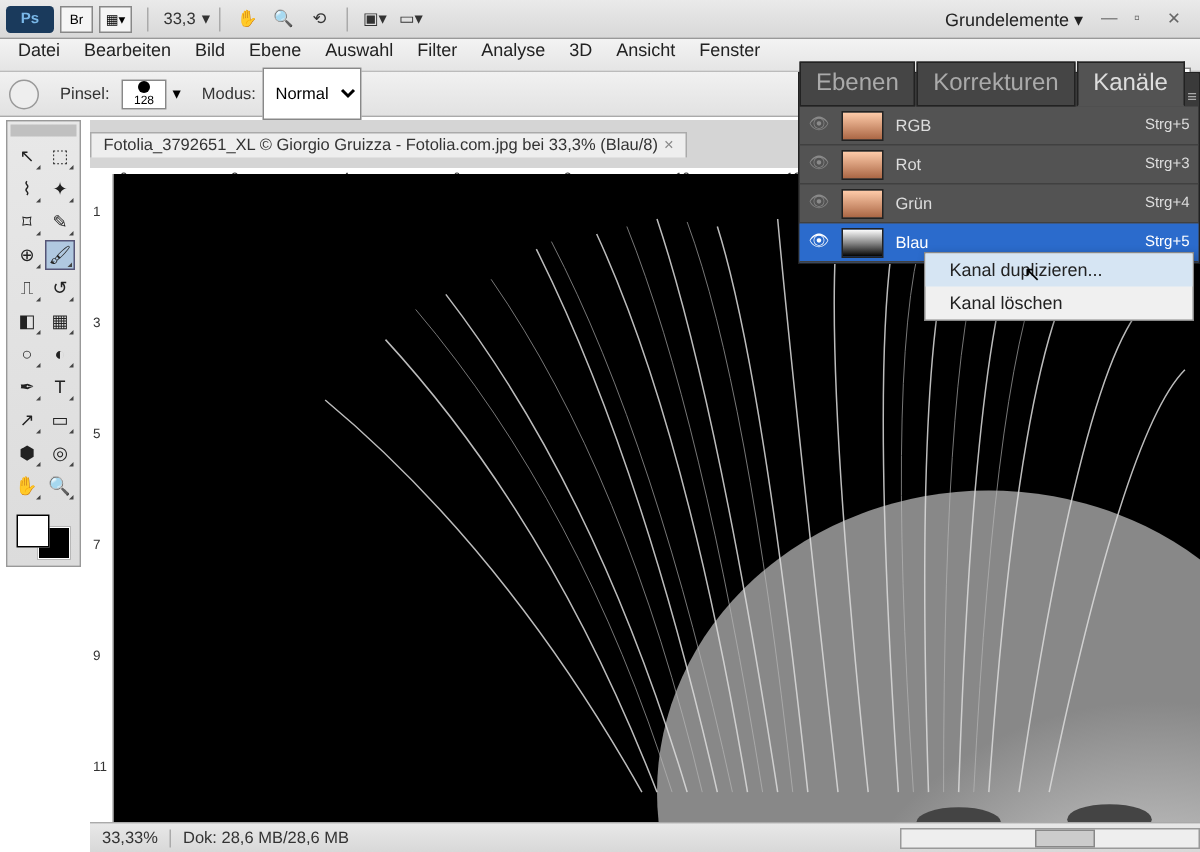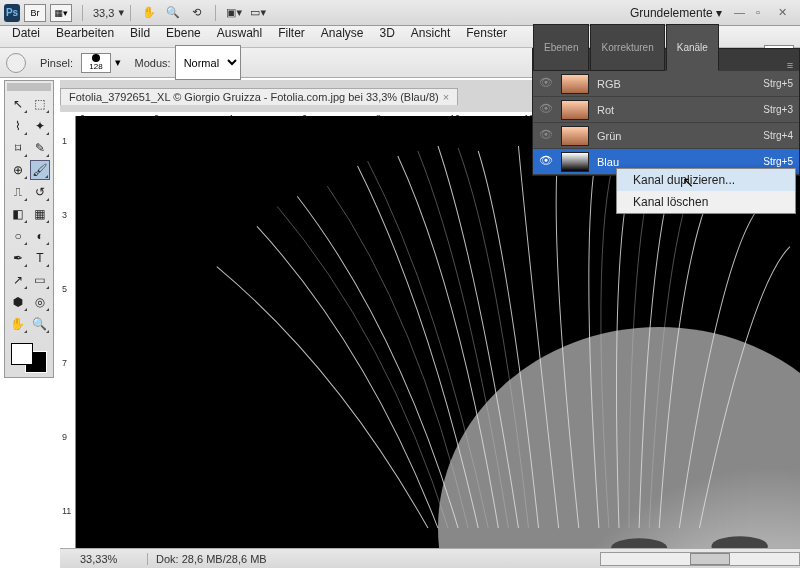--- a/index.html
+++ b/index.html
@@ -1,18 +1,18 @@
 <!DOCTYPE html>
 <html><head>
 <meta charset="utf-8">
 <style>
 *{margin:0;padding:0;box-sizing:border-box;font-family:"Segoe UI",Tahoma,sans-serif;font-size:11px;user-select:none}
 body{background:#fff;width:800px;height:568px;overflow:hidden;position:relative}
 .titlebar{height:26px;background:linear-gradient(#eaeaea,#d8d8d8);display:flex;align-items:center;padding:0 4px;border-bottom:1px solid #999}
-.titlebar .icon{width:16px;height:18px;background:#1a3a5c;border-radius:3px;display:flex;align-items:center;justify-content:center;color:#7ab8e8;font-weight:bold;font-size:10px;margin-right:4px}
+.titlebar .icon{width:32px;height:18px;background:#1a3a5c;border-radius:3px;display:flex;align-items:center;justify-content:center;color:#7ab8e8;font-weight:bold;font-size:10px;margin-right:4px}
 .titlebar .box{width:22px;height:18px;border:1px solid #888;background:#f5f5f5;margin-right:4px;display:flex;align-items:center;justify-content:center;font-size:9px}
 .titlebar .sep{width:1px;height:16px;background:#aaa;margin:0 6px}
 .titlebar .zoom{color:#333;margin-left:4px}
 .titlebar .tool-ic{width:18px;height:18px;margin:0 3px;display:flex;align-items:center;justify-content:center;color:#333}
 .titlebar .spacer{flex:1}
 .titlebar .ws{color:#222;font-size:12px;margin-right:8px}
 .titlebar .wbtn{width:14px;height:14px;margin:0 4px;color:#666}
 .menubar{height:22px;background:linear-gradient(#f3f3f3,#e5e5e5);display:flex;align-items:flex-start;padding:0 4px;border-bottom:1px solid #bbb}
 .menubar span{padding:0 8px;color:#222;font-size:12px}
 .menubar .flex{flex:1}
@@ -36,27 +36,27 @@
 .doctab{height:32px;background:#d5d5d5;display:flex;align-items:center}
 .doctab .tab{background:#eee;border:1px solid #aaa;border-bottom:none;padding:2px 8px;font-size:10px;color:#333;display:flex;align-items:center;gap:4px}
 .doctab .tab .x{color:#888}
 .ruler-h{height:16px;background:#fff;border-bottom:1px solid #888;position:relative;margin-left:16px}
 .ruler-h span{position:absolute;font-size:9px;color:#333;top:1px}
 .ruler-v{width:16px;background:#fff;border-right:1px solid #888;position:absolute;left:0;top:36px;bottom:20px}
 .ruler-v span{position:absolute;font-size:9px;color:#333;left:2px;transform:rotate(0)}
 .canvas{position:absolute;left:16px;top:36px;right:0;bottom:20px;background:#000;overflow:hidden}
 .canvas svg{width:100%;height:100%}
 .status{position:absolute;left:0;right:0;bottom:0;height:20px;background:linear-gradient(#e8e8e8,#d8d8d8);display:flex;align-items:center;border-top:1px solid #aaa;font-size:10px;color:#333}
-.status .zb{width:88px;border-right:1px solid #aaa;padding:0 20px}
+.status .zb{width:54px;border-right:1px solid #aaa;padding:0 8px}
 .status .info{padding:0 8px;flex:1}
 .status .sb{width:200px;height:14px;border:1px solid #999;background:#eee;position:relative}
 .status .sb .thumb{position:absolute;left:45%;top:0;width:40px;height:12px;background:#ccc;border:1px solid #888}
 .panel{position:absolute;right:0;top:48px;width:268px;background:#535353;border:1px solid #222;z-index:5}
 .panel .tabs{height:22px;background:#3a3a3a;display:flex;align-items:flex-end}
-.panel .tabs .t{padding:17px 10px;color:#aaa;font-size:10px;background:#454545;border:1px solid #222;margin-right:1px}
+.panel .tabs .t{padding:5px 10px;color:#aaa;font-size:16px;background:#454545;border:1px solid #222;margin-right:1px}
 .panel .tabs .t.active{background:#535353;color:#ddd;border-bottom-color:#535353}
 .panel .tabs .menu{margin-left:auto;width:18px;color:#aaa;text-align:center}
 .panel .ch{height:26px;display:flex;align-items:center;padding:0 6px;border-bottom:1px solid #404040;color:#ddd}
 .panel .ch.sel{background:#2b6bcc;color:#fff}
 .panel .ch .eye{width:16px;height:16px;margin-right:6px;opacity:.4}
 .panel .ch.sel .eye,.panel .ch .eye.vis{opacity:1}
 .panel .ch .thumb{width:28px;height:20px;background:linear-gradient(#ffccaa,#aa6644);border:1px solid #222;margin-right:8px}
 .panel .ch .thumb.bw{background:linear-gradient(#fff,#888,#000)}
 .panel .ch .name{flex:1}
 .panel .ch .key{font-size:10px}

